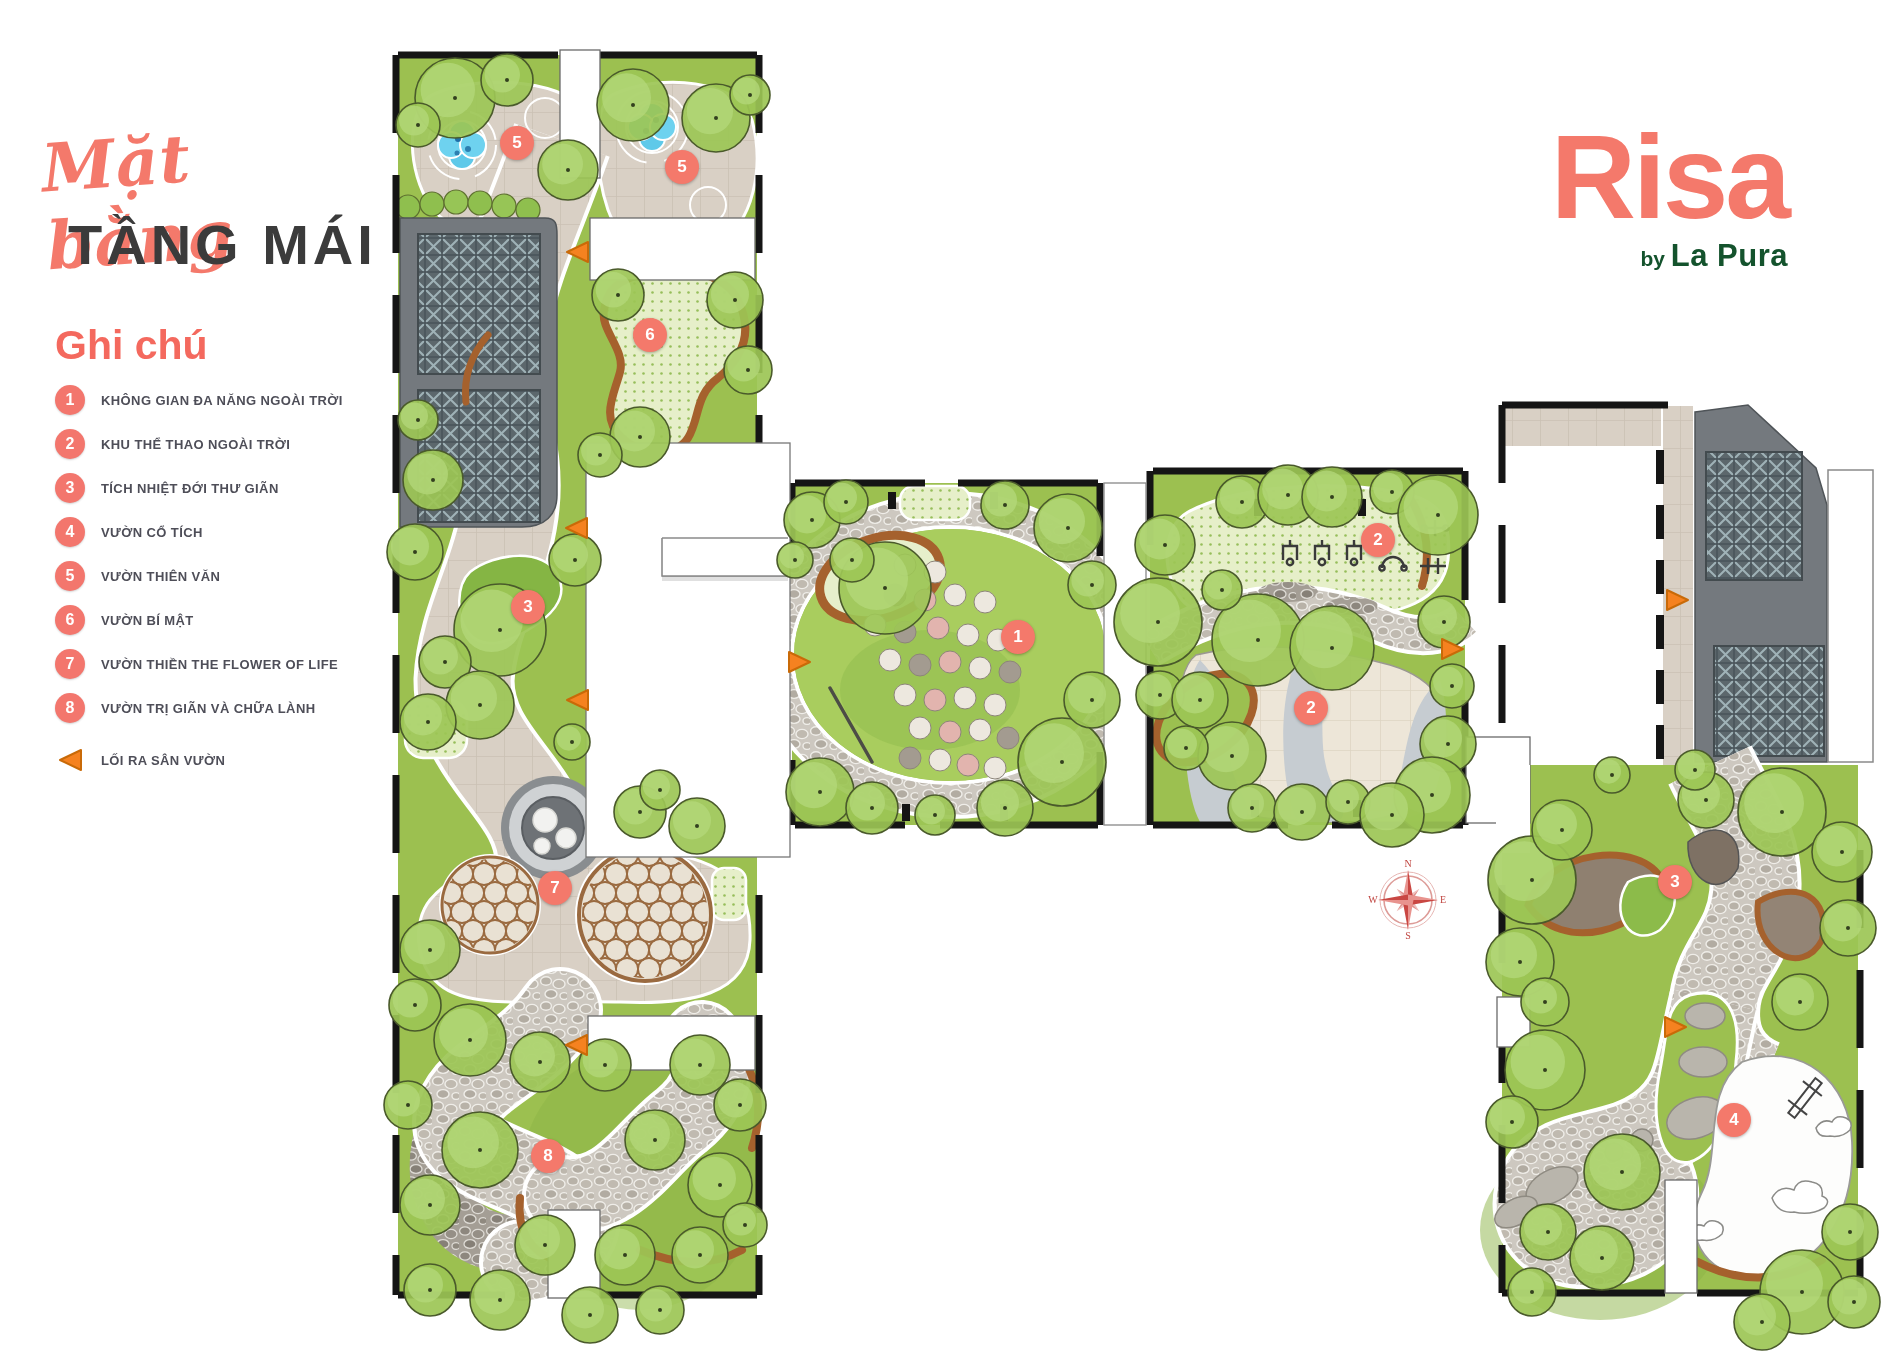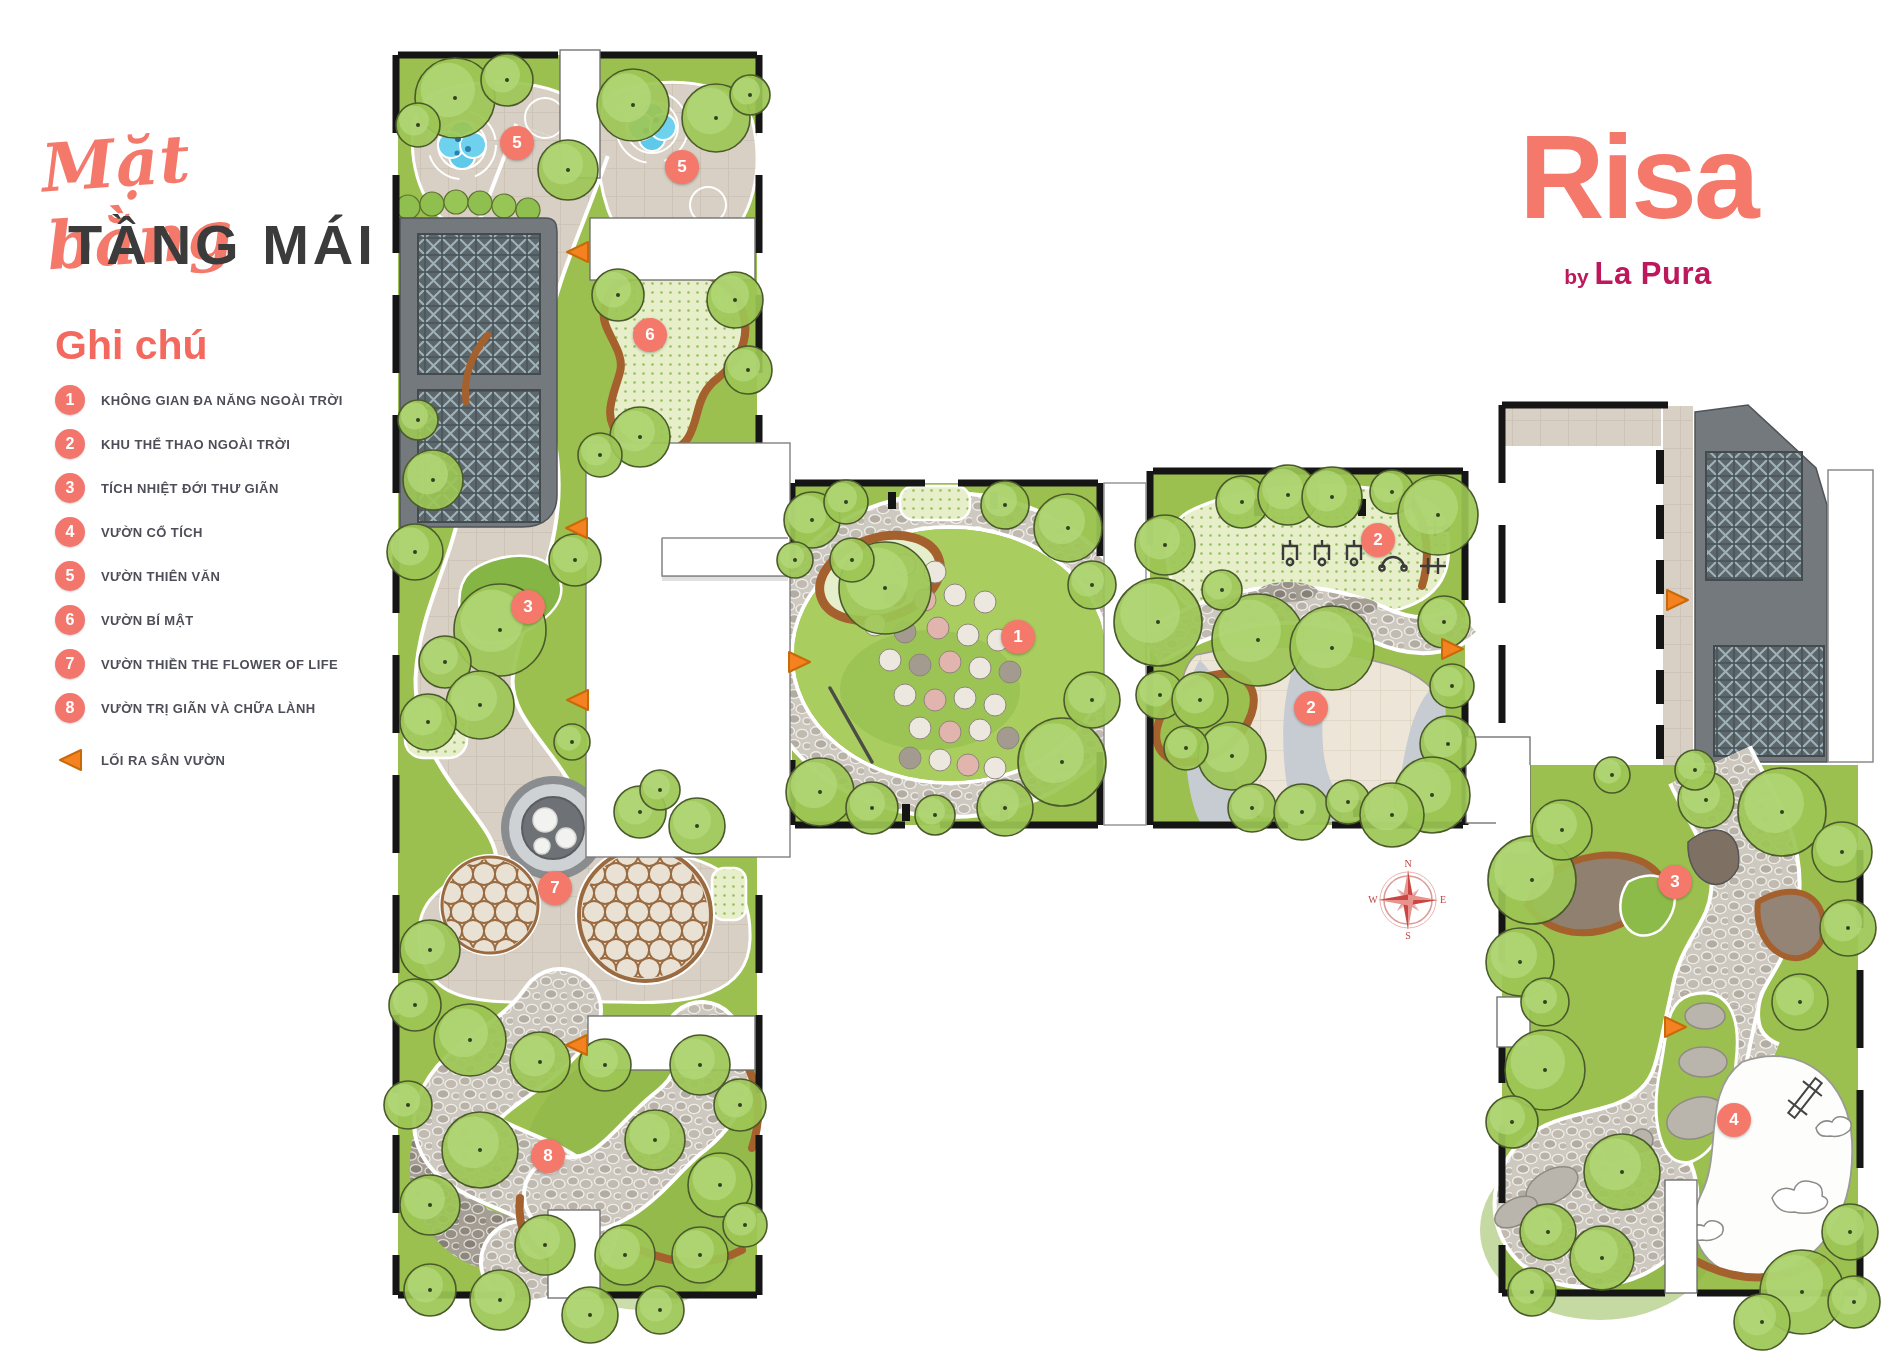--- a/index.html
+++ b/index.html
@@ -18,23 +18,23 @@
   .legend-head{position:absolute;left:55px;top:322px;font-size:41px;font-weight:800;color:#F4695E;}
   .legend-list{position:absolute;left:55px;top:385px;width:340px;}
   .lrow{display:flex;align-items:center;margin-bottom:14px;height:30px;}
   .lnum{flex:0 0 30px;width:30px;height:30px;border-radius:50%;background:#F3766D;
     color:#fff;font-weight:bold;font-size:16px;display:flex;align-items:center;justify-content:center;
     box-shadow:0 1px 2px rgba(0,0,0,.18);}
   .llabel{margin-left:16px;font-size:13px;font-weight:600;color:#4E4E58;letter-spacing:.4px;white-space:nowrap;}
   .lexit{display:flex;margin-top:22px;}
 
   
-  .logo{position:absolute;left:1488px;top:118px;width:300px;text-align:center;}
+  .logo{position:absolute;left:1488px;top:118px;width:300px;text-align:right;}
   .logo-name{font-size:118px;line-height:1;font-weight:bold;color:#F4796B;letter-spacing:-3px;}
-  .logo-by{margin-top:20px;font-size:21px;color:#be185d;font-weight:600;}
+  .logo-by{margin-top:2px;font-size:21px;color:#14532d;font-weight:600;}
   .logo-by b{font-size:31px;font-weight:800;letter-spacing:.5px;}
 
   
   .marker{position:absolute;width:34px;height:34px;margin:-17px 0 0 -17px;border-radius:50%;
     background:#F4796B;color:#fff;font-weight:bold;font-size:17px;
     display:flex;align-items:center;justify-content:center;box-shadow:0 1px 3px rgba(0,0,0,.3);}
   .exit{position:absolute;width:30px;height:28px;margin:-14px 0 0 -15px;}
 </style>
 </head>
 <body>

